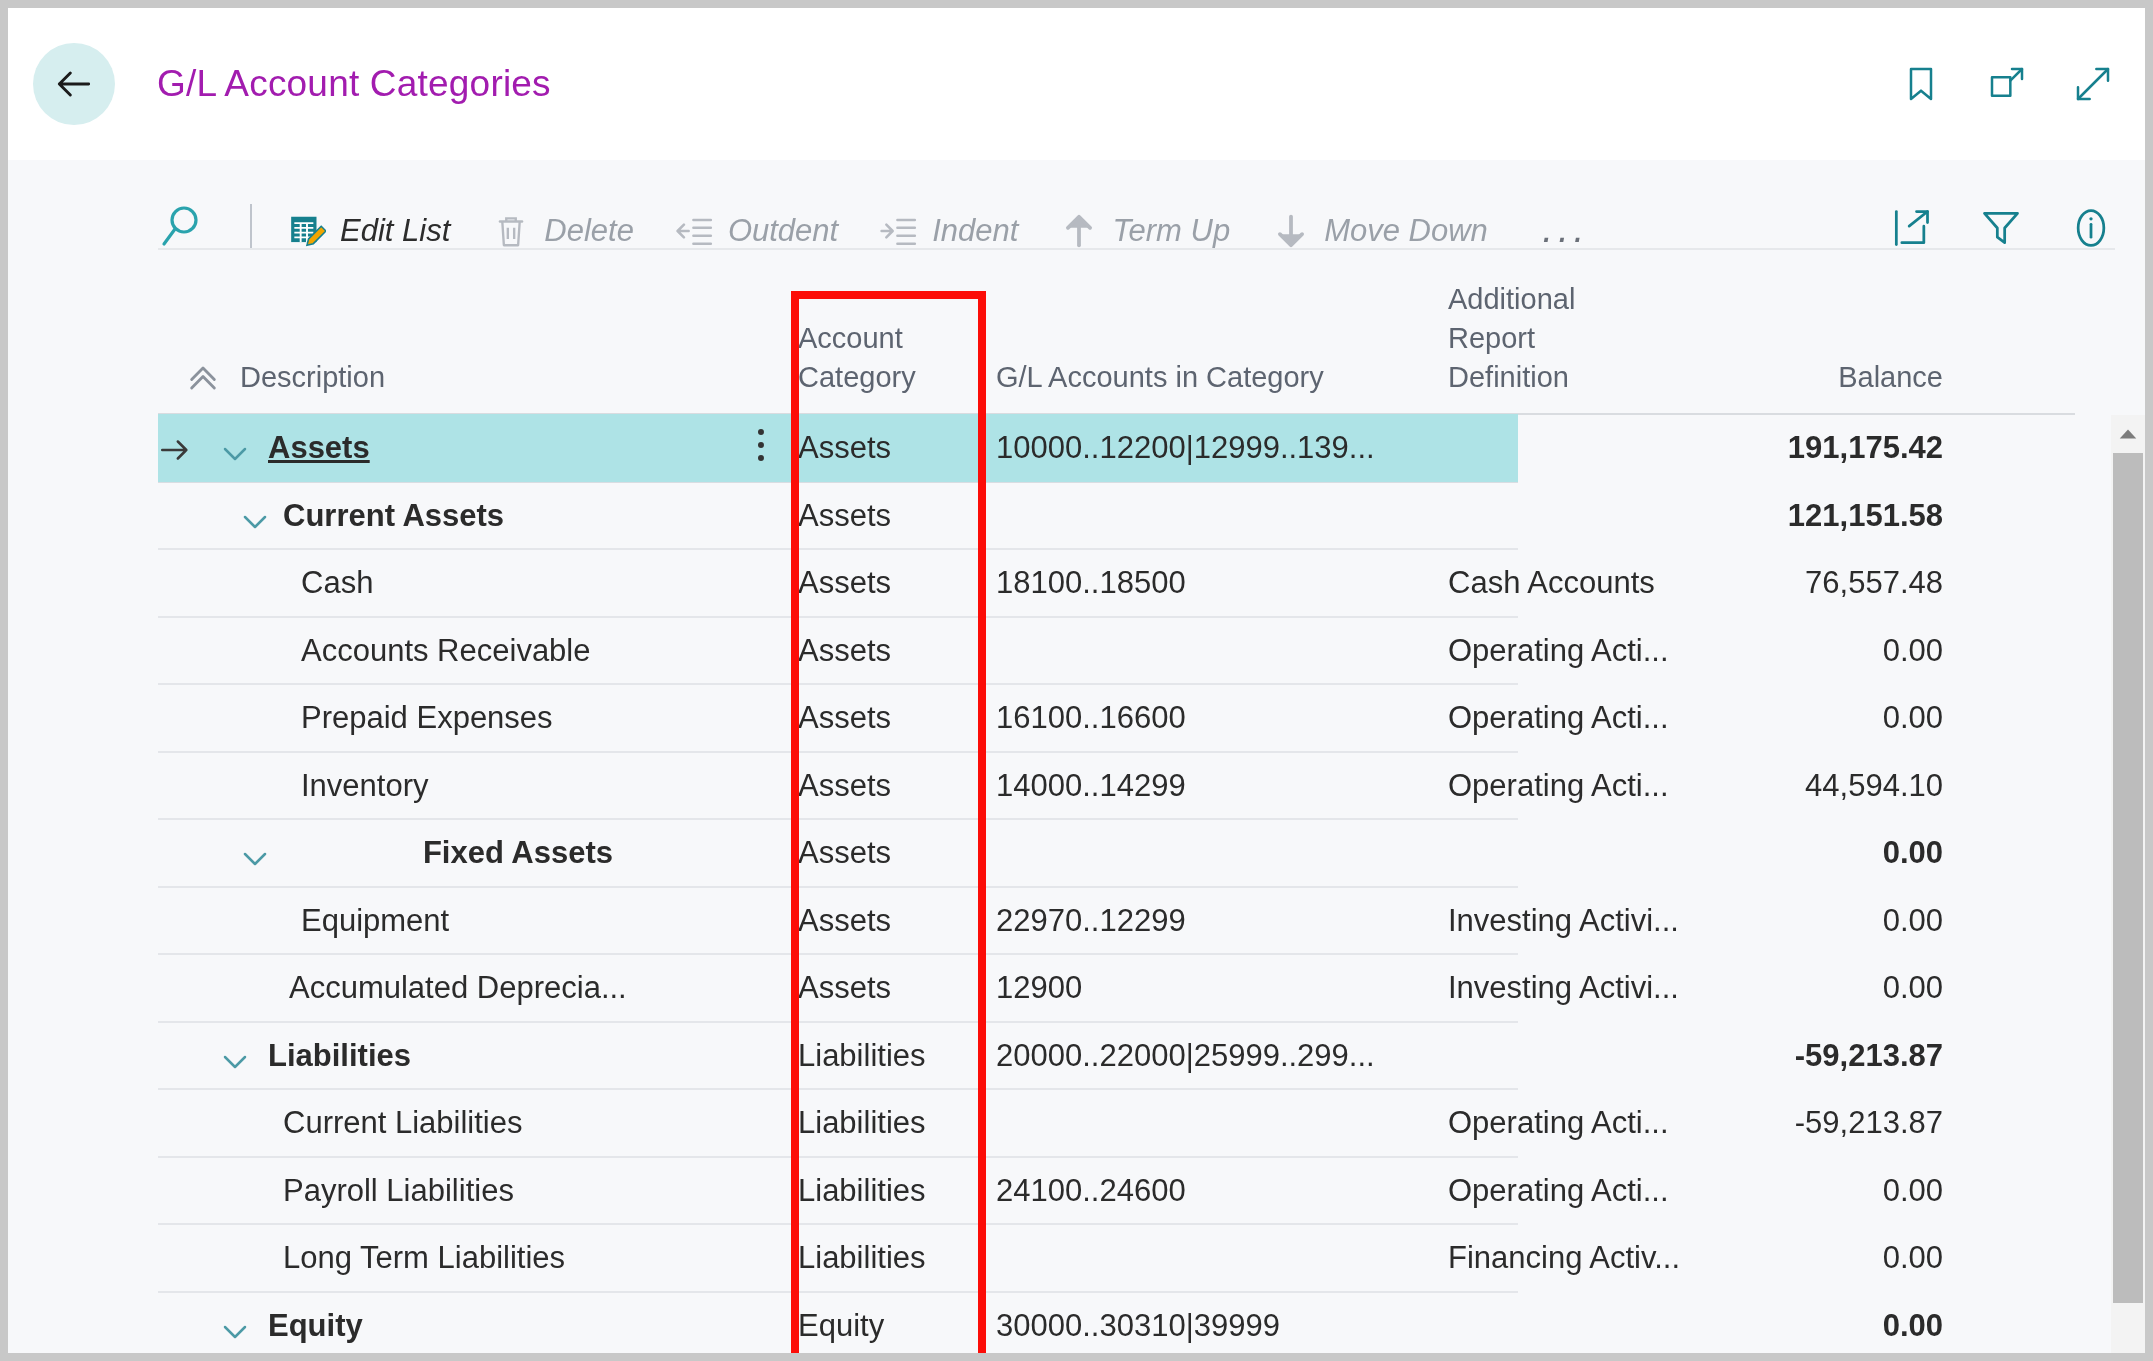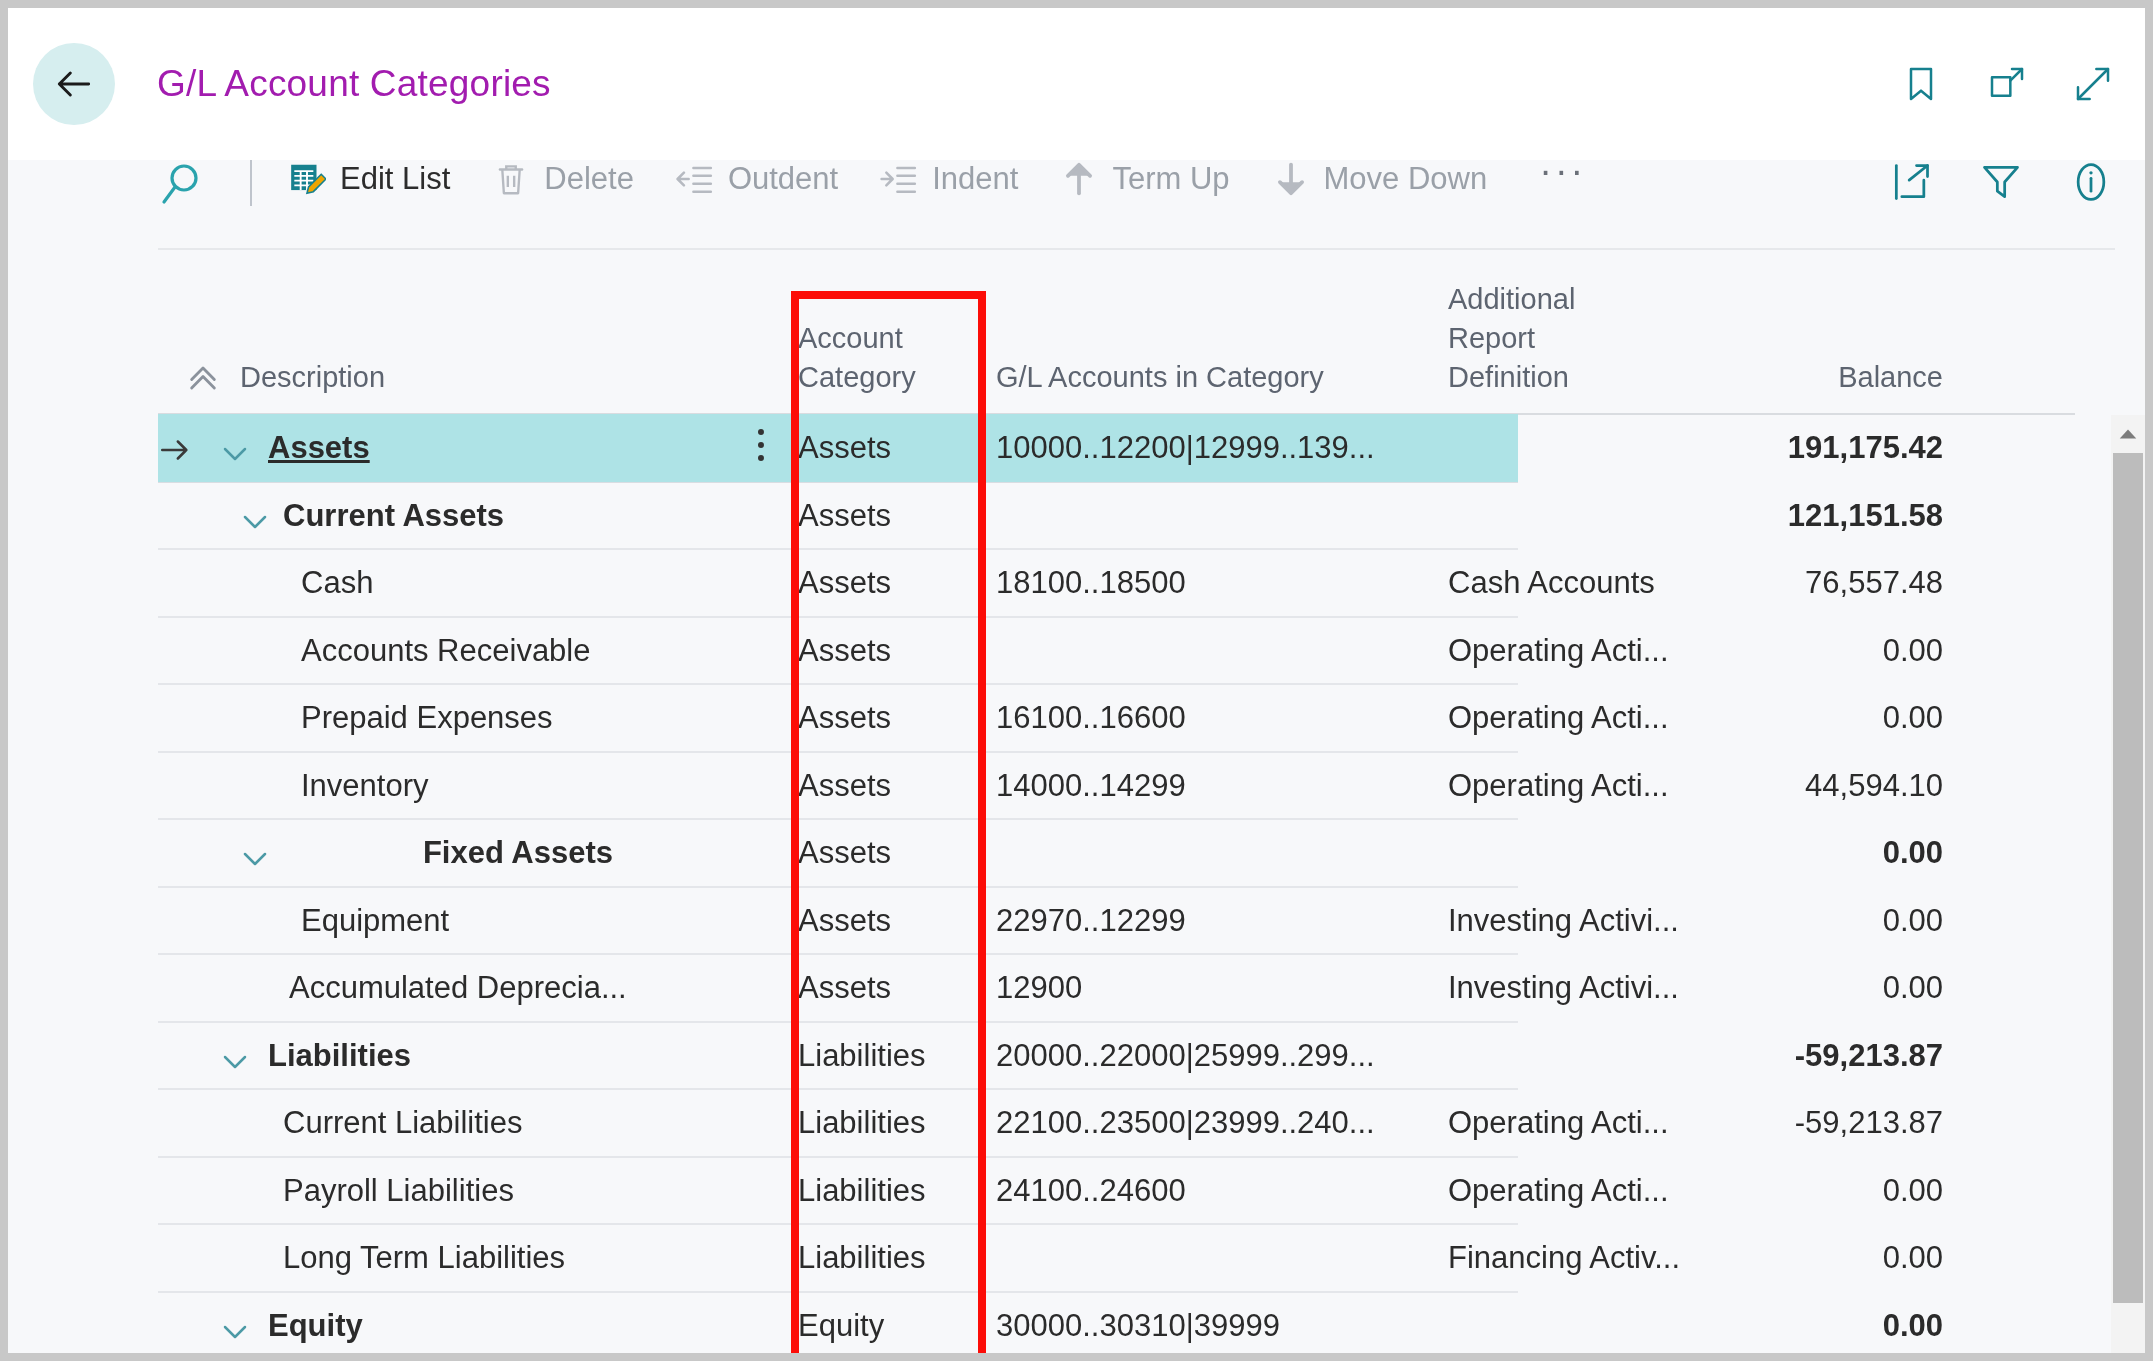--- a/index.html
+++ b/index.html
@@ -53,23 +53,24 @@
   }
   .title-actions .ticon { width: 44px; height: 44px; display:flex; align-items:center; justify-content:center; cursor:pointer; }
   .title-actions svg { width: 40px; height: 40px; }
 
   
   .cmdbar {
     position: relative;
     height: 90px;
     background: #f7f8fa;
     display: flex;
-    align-items: flex-start;
+    align-items: flex-end;
     padding-left: 150px;
     padding-right: 32px;
+    font-style: italic;
   }
   .cmd-search { width: 48px; height: 48px; display:flex; align-items:center; justify-content:center; cursor:pointer; }
   .cmd-sep {
     width: 2px; height: 46px;
     background: #bfc4cc;
     margin: 0 36px 0 44px;
   }
   .cmd-item {
     display: flex;
     align-items: center;
@@ -484,21 +485,20 @@
             <div class="cell" style="left: 110px; width: 470px; font-weight: bold;">Liabilities</div>
             <div class="cell" style="left: 640px; width: 195px;">Liabilities</div>
             <div class="cell" style="left: 838px; width: 450px;">20000..22000|25999..299...</div>
             <div class="cell" style="left: 1290px; width: 240px;"></div>
             <div class="cell num bold" style="left: 1105px; width: 680px; text-align: right;">-59,213.87</div>
           </div>
           <div class="row">
             <div class="rowbg"></div>
             <div class="cell" style="left: 125px; width: 470px;">Current Liabilities</div>
             <div class="cell" style="left: 640px; width: 195px;">Liabilities</div>
-            <div class="cell" style="left: 838px; width: 450px;">22100..23500|23999..240...</div>
             <div class="cell" style="left: 1290px; width: 240px;">Operating Acti...</div>
             <div class="cell num" style="left: 1105px; width: 680px; text-align: right;">-59,213.87</div>
           </div>
           <div class="row">
             <div class="rowbg"></div>
             <div class="cell" style="left: 125px; width: 470px;">Payroll Liabilities</div>
             <div class="cell" style="left: 640px; width: 195px;">Liabilities</div>
             <div class="cell" style="left: 838px; width: 450px;">24100..24600</div>
             <div class="cell" style="left: 1290px; width: 240px;">Operating Acti...</div>
             <div class="cell num" style="left: 1105px; width: 680px; text-align: right;">0.00</div>

